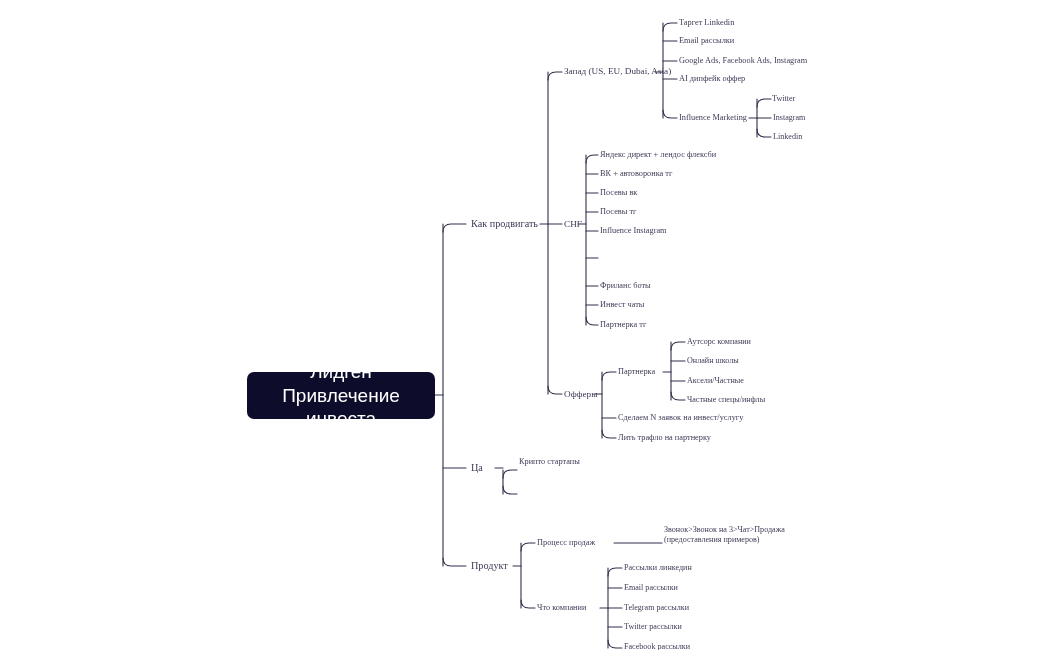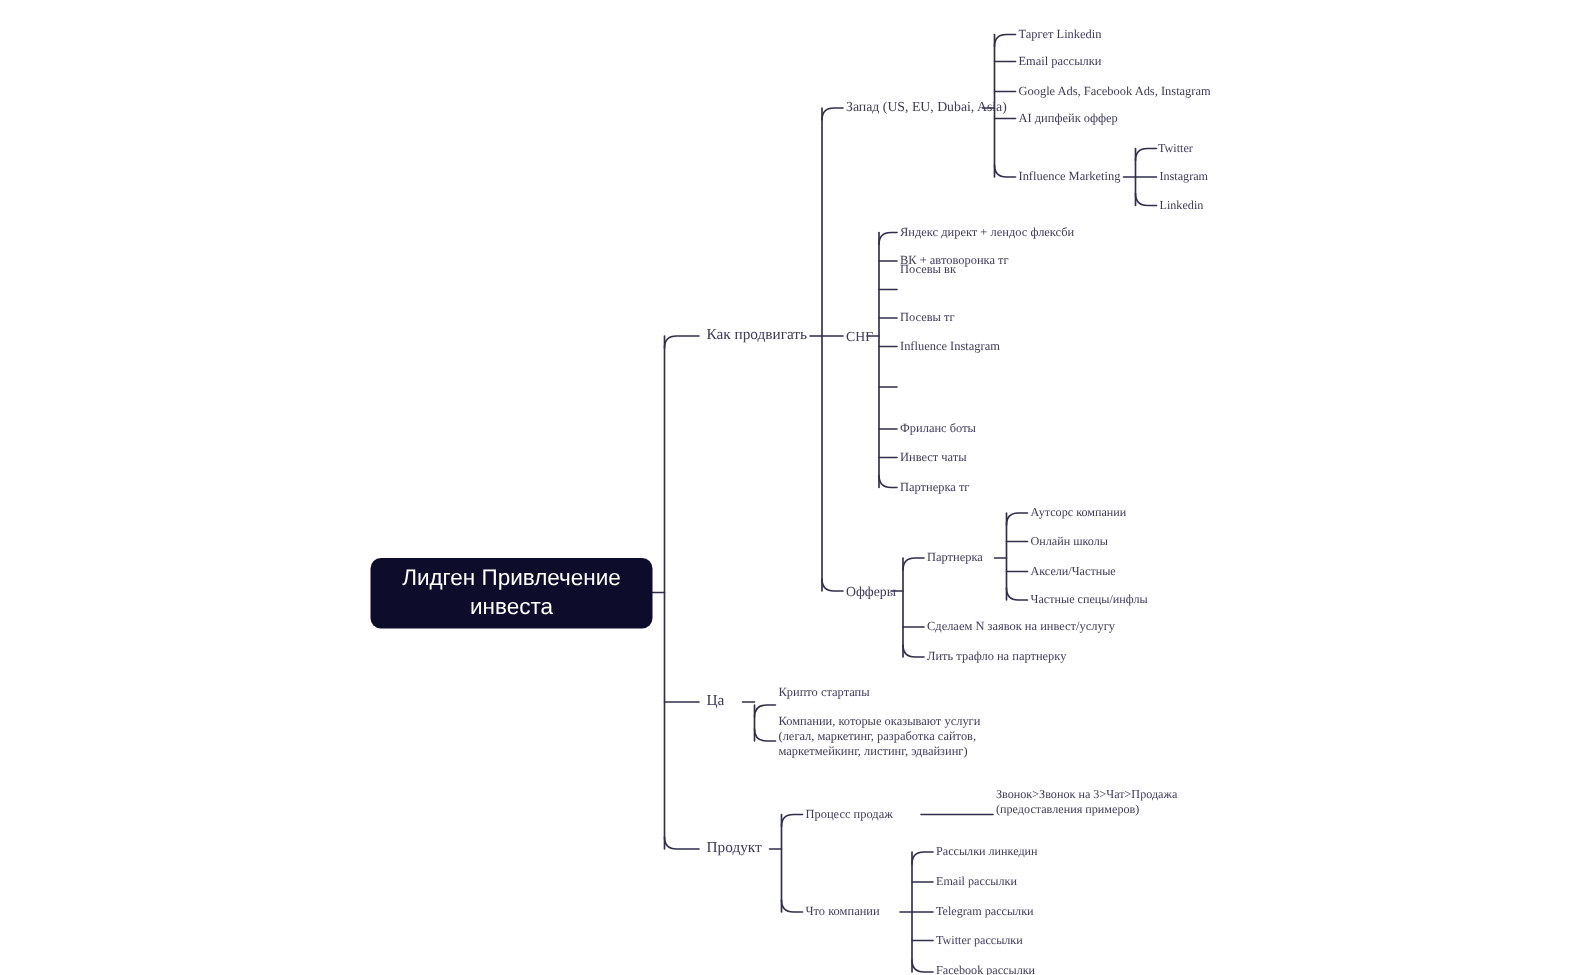--- a/index.html
+++ b/index.html
@@ -45,21 +45,21 @@
   #root-node {
     position: absolute;
     left: 247px;
     top: 372px;
     width: 188px;
     height: 47px;
     background: #0d0d2b;
     border-radius: 7px;
     color: #ffffff;
     font-family: "Liberation Sans", "DejaVu Sans", sans-serif;
-    font-size: 15px;
+    font-size: 19px;
     line-height: 1.25;
     display: flex;
     align-items: center;
     justify-content: center;
     text-align: center;
     box-sizing: border-box;
     padding: 2px 10px;
   }
 
   
@@ -167,38 +167,37 @@
   <div class="node lvl3" style="left:679px; top:56px;">Google Ads, Facebook Ads, Instagram</div>
   <div class="node lvl3" style="left:679px; top:74px;">AI дипфейк оффер</div>
   <div class="node lvl3" style="left:679px; top:113px;">Influence Marketing</div>
 
   <div class="node lvl4" style="left:772px; top:94px;">Twitter</div>
   <div class="node lvl4" style="left:773px; top:113px;">Instagram</div>
   <div class="node lvl4" style="left:773px; top:132px;">Linkedin</div>
 
   <div class="node lvl3" style="left:600px; top:150px;">Яндекс директ + лендос флексби</div>
   <div class="node lvl3" style="left:600px; top:169px;">ВК + автоворонка тг</div>
-  <div class="node lvl3" style="left:600px; top:175px;text-align:right;">Посевы вк</div>
+  <div class="node lvl3" style="left:600px; top:188px;text-align:right;">Посевы вк</div>
   <div class="node lvl3" style="left:600px; top:207px;">Посевы тг</div>
   <div class="node lvl3" style="left:600px; top:226px;">Influence Instagram</div>
   <div class="node lvl3" style="left:600px; top:281px;">Фриланс боты</div>
   <div class="node lvl3" style="left:600px; top:300px;">Инвест чаты</div>
   <div class="node lvl3" style="left:600px; top:320px;">Партнерка тг</div>
 
   <div class="node lvl3" style="left:618px; top:367px;">Партнерка</div>
   <div class="node lvl3" style="left:618px; top:413px;">Сделаем N заявок на инвест/услугу</div>
   <div class="node lvl3" style="left:618px; top:433px;">Лить трафло на партнерку</div>
 
   <div class="node lvl4" style="left:687px; top:337px;">Аутсорс компании</div>
   <div class="node lvl4" style="left:687px; top:356px;">Онлайн школы</div>
   <div class="node lvl4" style="left:687px; top:376px;">Аксели/Частные</div>
   <div class="node lvl4" style="left:687px; top:395px;">Частные спецы/инфлы</div>
 
   <div class="node lvl3" style="left:519px; top:457px;">Крипто стартапы</div>
-  <div class="node lvl3 wrap" style="left:519px; top:476px; width:146px;">Компании, которые оказывают услуги (легал, маркетинг, разработка сайтов, маркетмейкинг, листинг, эдвайзинг)</div>
 
   <div class="node lvl3" style="left:537px; top:538px;">Процесс продаж</div>
   <div class="node lvl3" style="left:537px; top:603px;">Что компании</div>
 
   <div class="node lvl4 wrap" style="left:664px; top:525px; width:128px;">Звонок&gt;Звонок на 3&gt;Чат&gt;Продажа (предоставления примеров)</div>
 
   <div class="node lvl4" style="left:624px; top:563px;">Рассылки линкедин</div>
   <div class="node lvl4" style="left:624px; top:583px;">Email рассылки</div>
   <div class="node lvl4" style="left:624px; top:603px;">Telegram рассылки</div>
   <div class="node lvl4" style="left:624px; top:622px;">Twitter рассылки</div>

